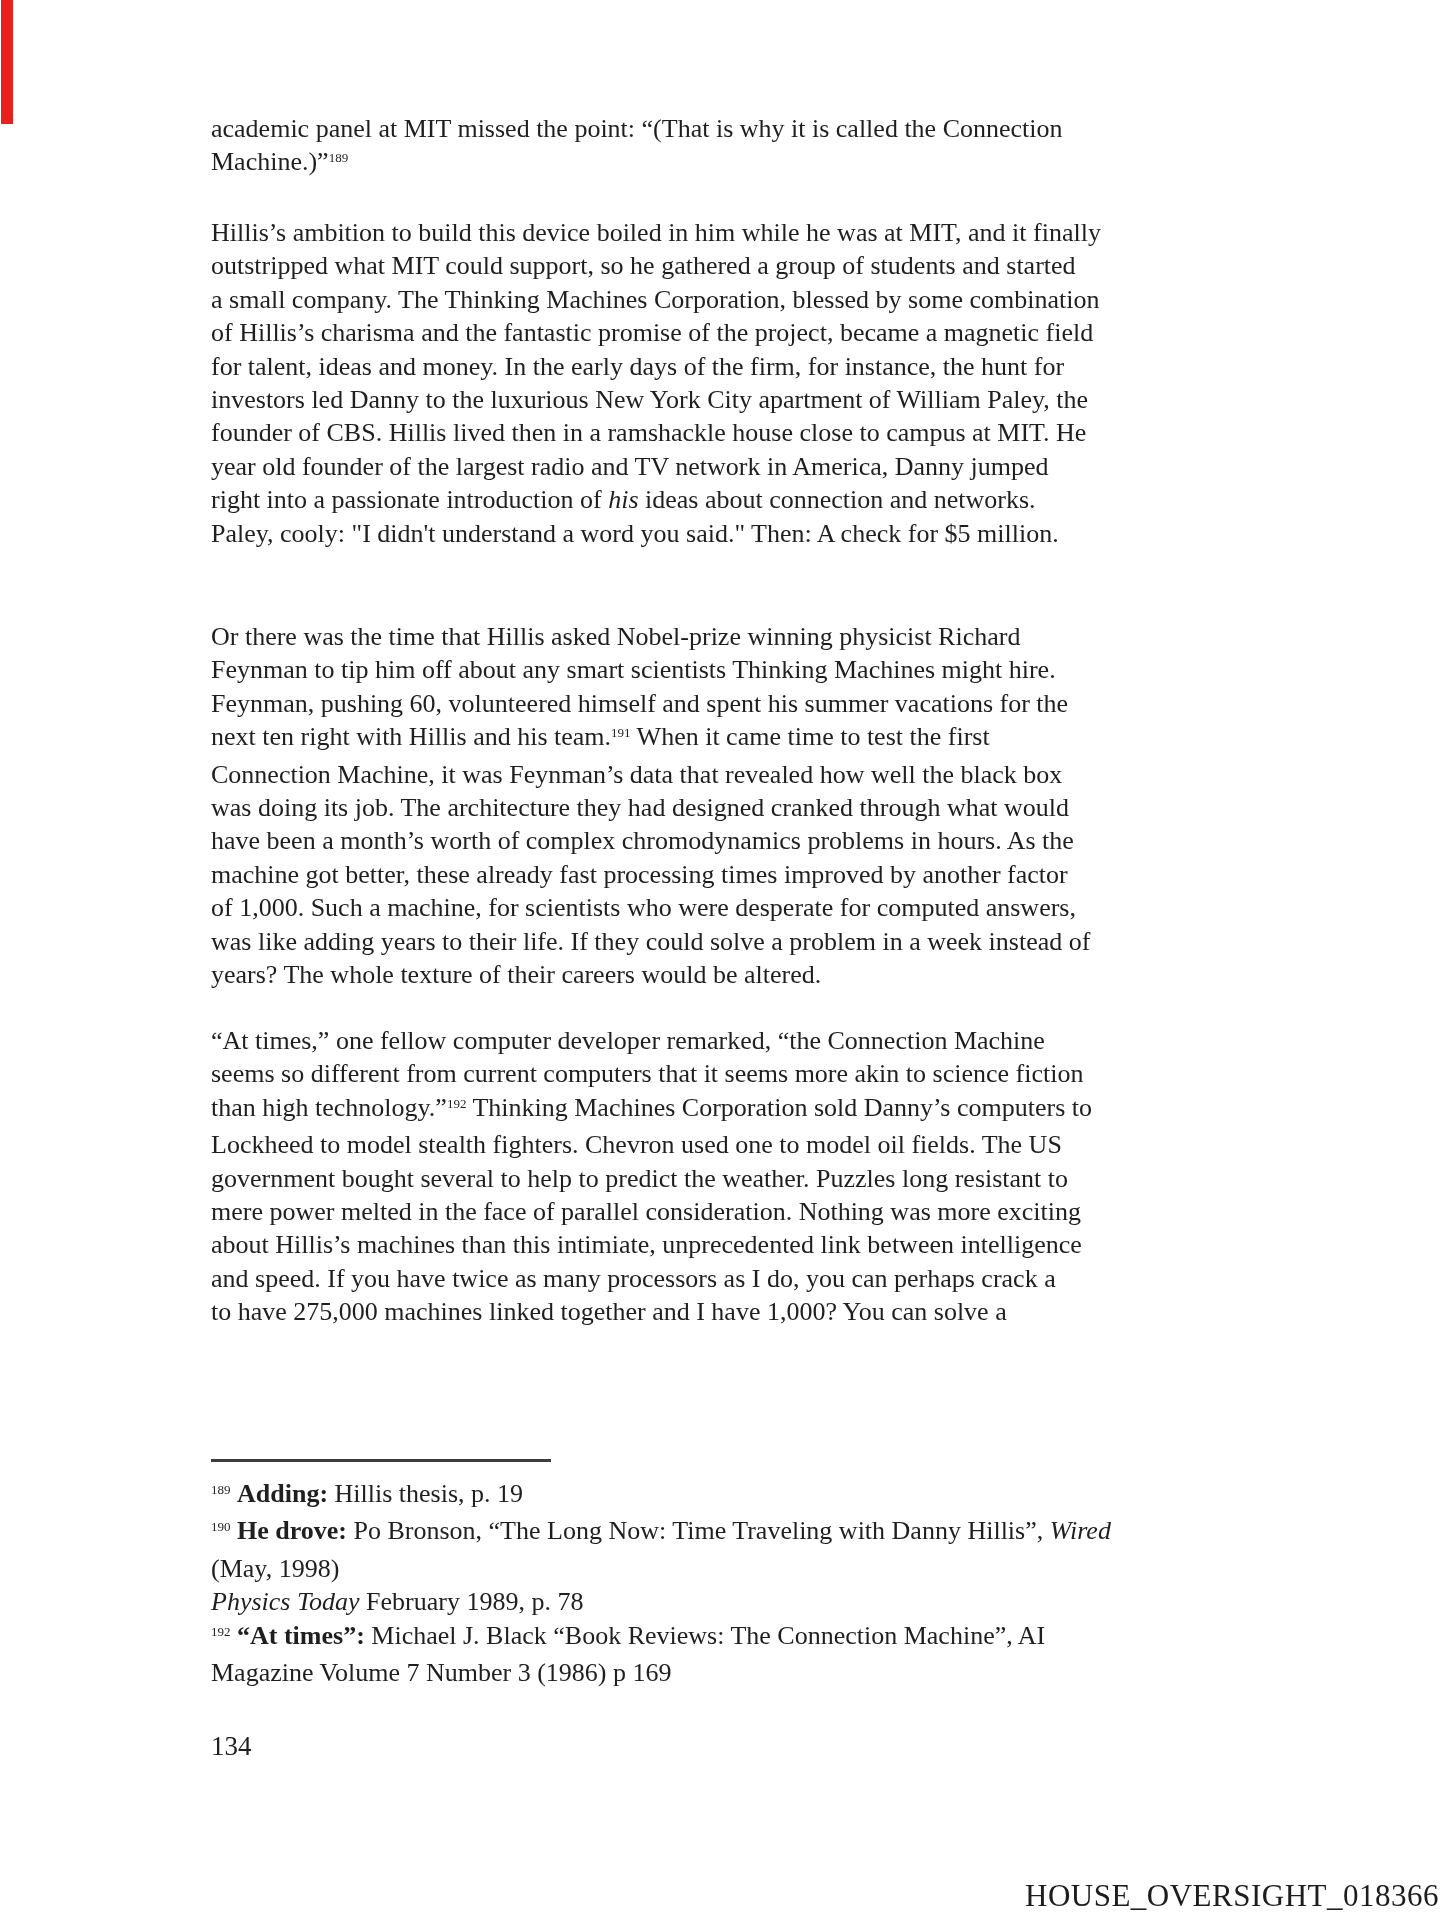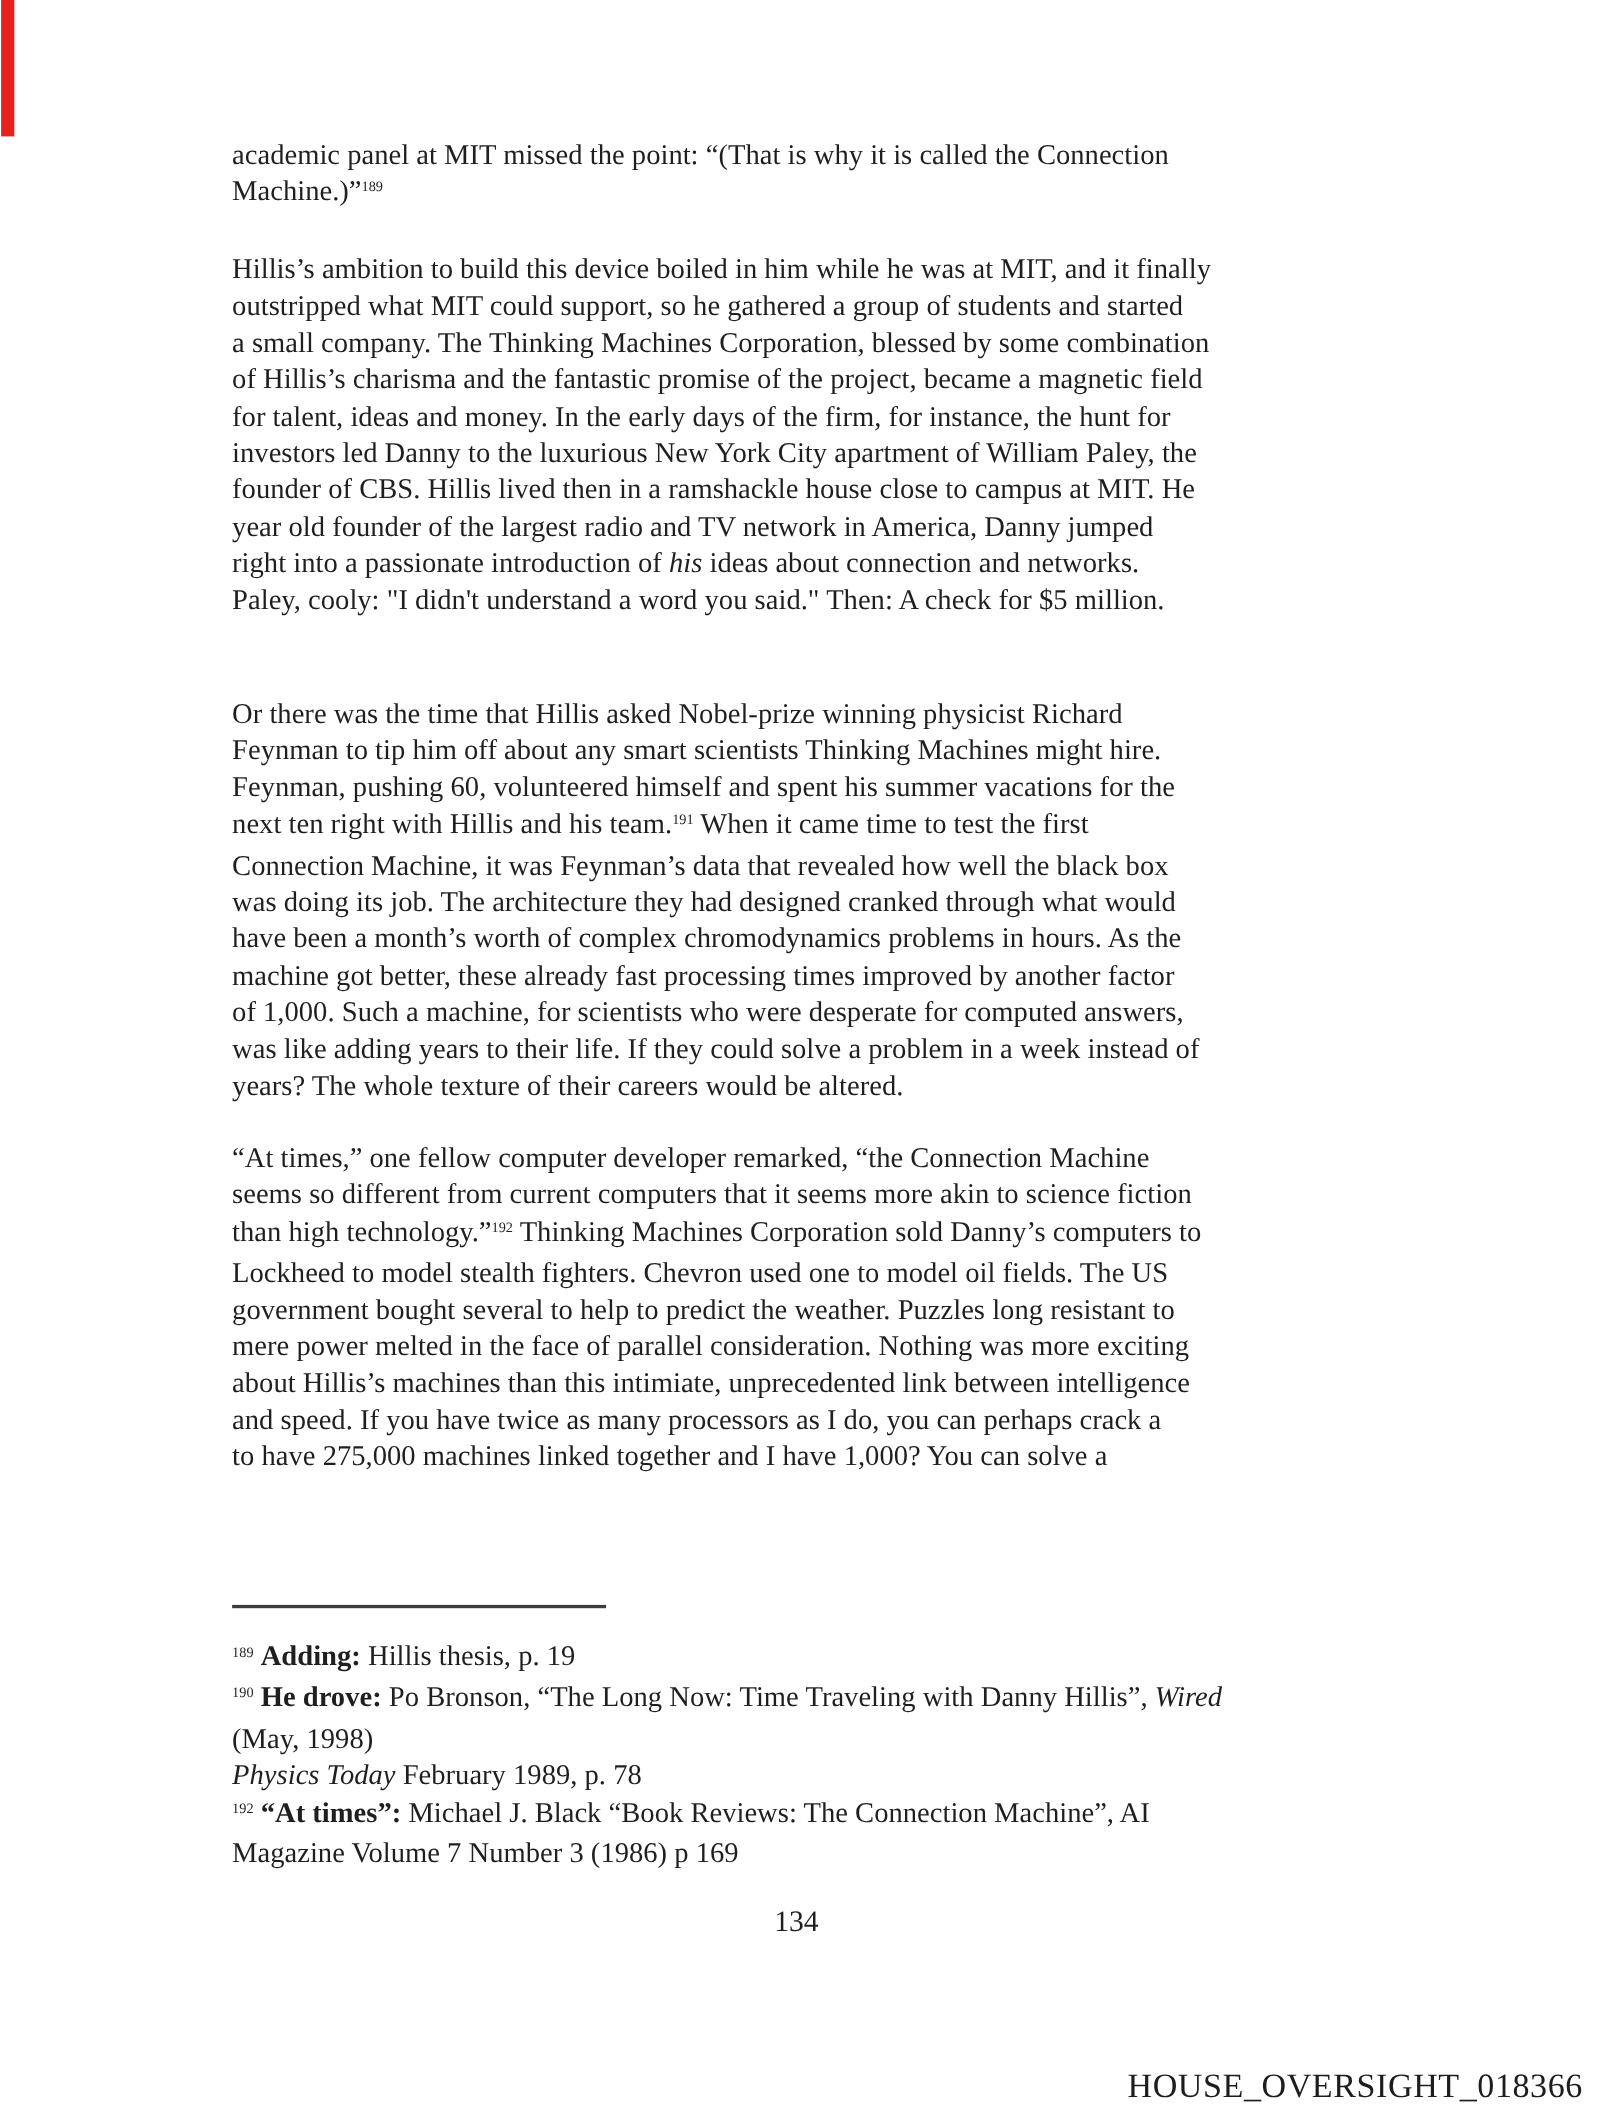--- a/index.html
+++ b/index.html
@@ -15,39 +15,38 @@
     position:absolute;
     left:1px;top:0;
     width:12px;height:124px;
   }
   .para{
     position:absolute;
     left:211px;
     width:1040px;
     font-size:26px;
     line-height:33.4px;
-    margin-top:12px;
   }
   .line{display:block;white-space:pre;}
   .b{font-weight:700;}
   .i{font-style:italic;}
   .sup{font-size:13px;position:relative;top:-8px;}
   .fn-sep{
     position:absolute;
     left:211px;top:1459px;
     width:340px;height:3px;
     background:#3d3d3d;
   }
   .page-number{
     position:absolute;
     left:211px;top:1731px;
     width:1034px;
     padding-right:8px;
     box-sizing:border-box;
-    text-align:center;
+    text-align:left;
     font-size:27px;
   }
   .bates{
     position:absolute;
     right:14px;top:1878px;
     font-family:Liberation Serif, serif;
     font-size:31px;
     color:#1d1d1d;
     letter-spacing:0.5px;
   }

